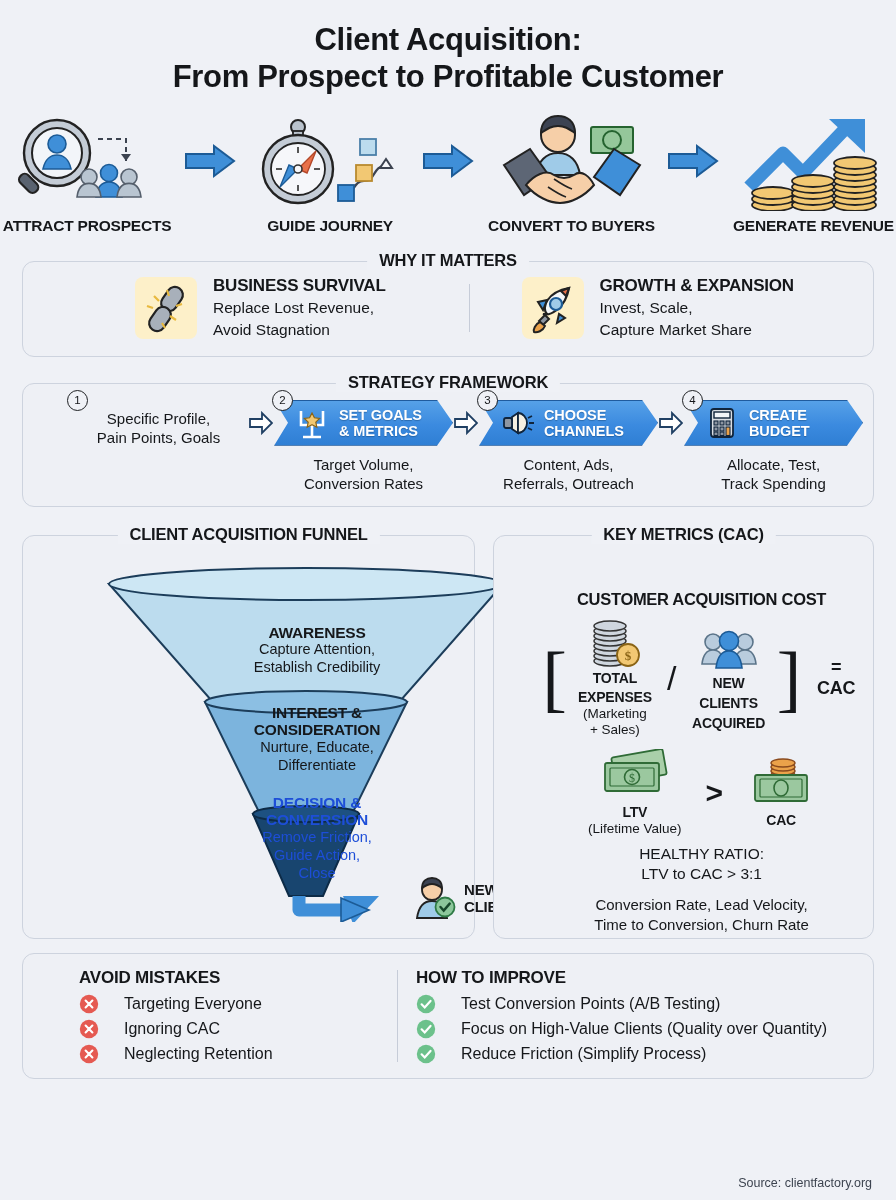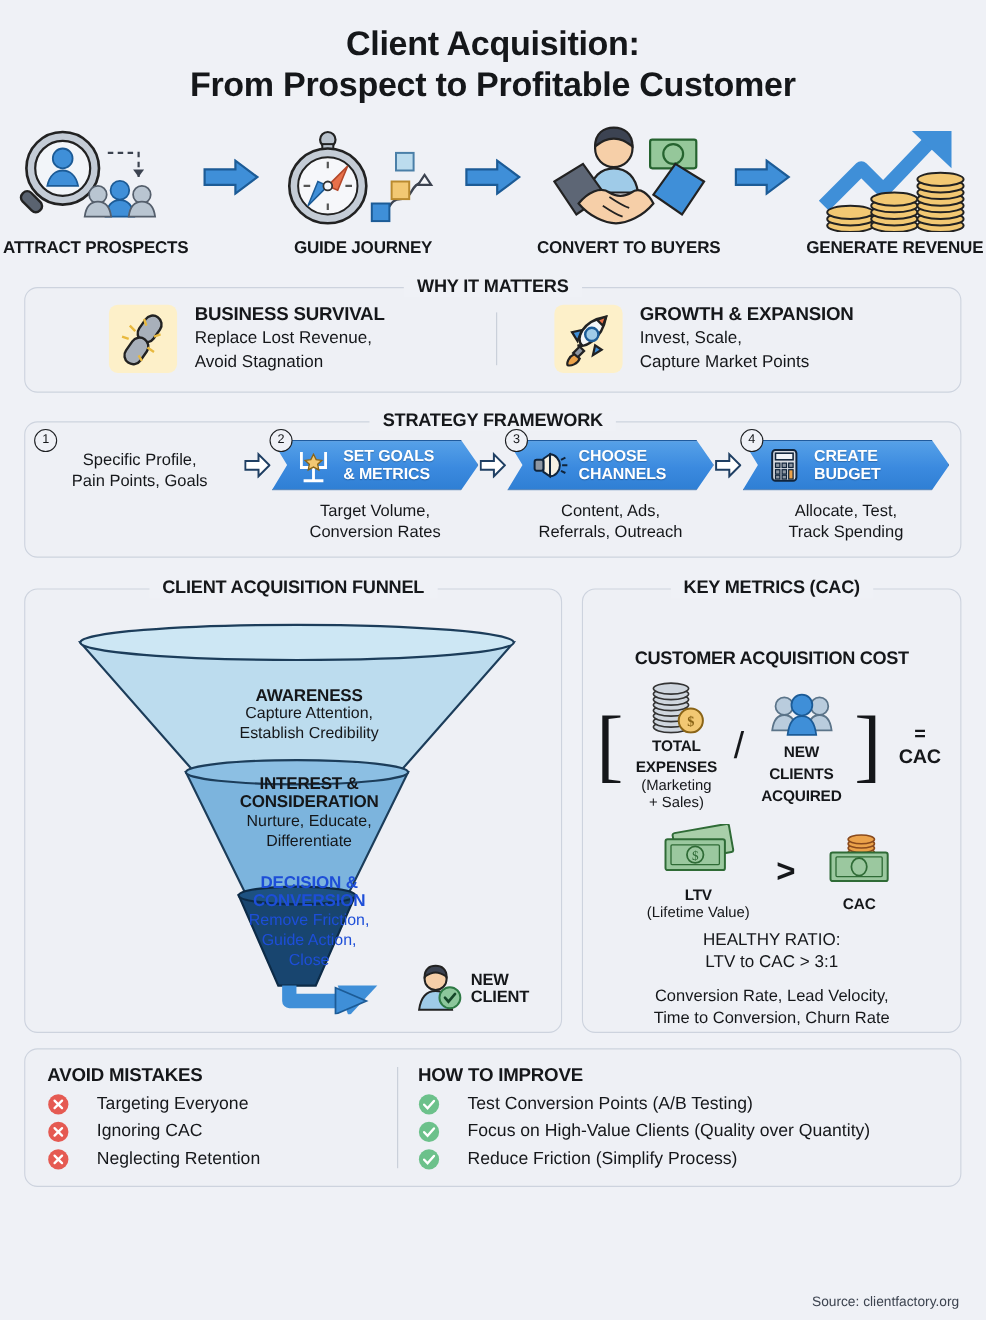--- a/index.html
+++ b/index.html
@@ -51,20 +51,21 @@
     width:62px; height:96px;
     display:flex; align-items:center; justify-content:center;
   }
 
   
   .panel{
     position:relative;
     border:1px solid #cdd3de;
     border-radius:12px;
     background:#eef0f5;
+    padding-left:36px;
   }
   .panel-title{
     position:absolute;
     top:-11px; left:50%;
     transform:translateX(-50%);
     background:#eff1f6;
     padding:0 12px;
     font-weight:bold;
     font-size:16.5px;
     letter-spacing:-0.2px;
@@ -345,21 +346,21 @@
               <circle cx="29" cy="22" r="6" fill="#9fcbe8" stroke="#1c5b96" stroke-width="2.2"></circle>
               <path d="M20 18l-9 2 5 8z" fill="#3f8fd8" stroke="#222" stroke-width="2"></path>
               <path d="M32 32l-2 9 8-5z" fill="#3f8fd8" stroke="#222" stroke-width="2"></path>
               <path d="M18 33l-6 6 4 4 6-6z" fill="#8d96a2" stroke="#222" stroke-width="2"></path>
               <path d="M13 40c-5 2-7 8-6 10 3 1 9-1 11-6z" fill="#eba24a" stroke="#222" stroke-width="2"></path>
             </svg>
           </div>
           <div>
             <div class="why-h">GROWTH &amp; EXPANSION</div>
             <div class="why-p">Invest, Scale,</div>
-            <div class="why-p">Capture Market Points</div>
+            <div class="why-p">Capture Market Share</div>
           </div>
         </div>
       </div>
     </div>
   </div>
 
   <div class="strat-wrap">
     <div class="panel">
       <div class="panel-title">STRATEGY FRAMEWORK</div>
       <div class="strat">

